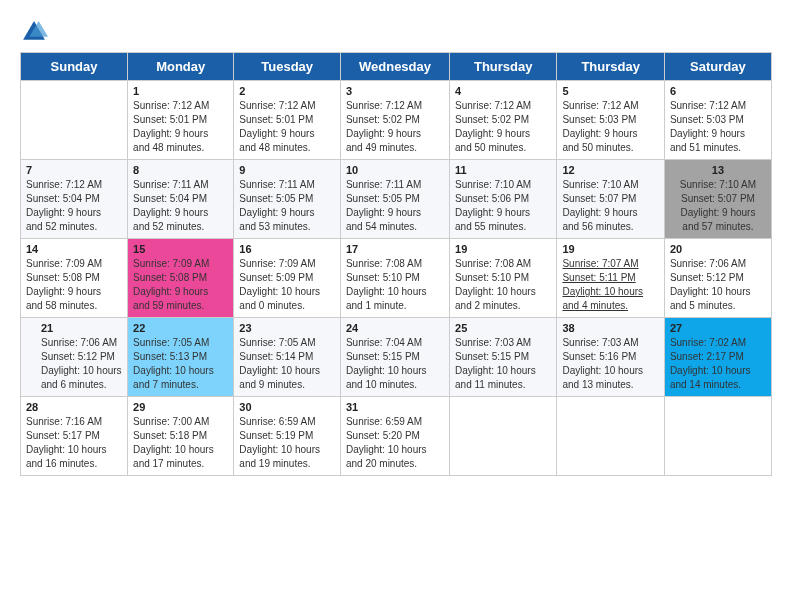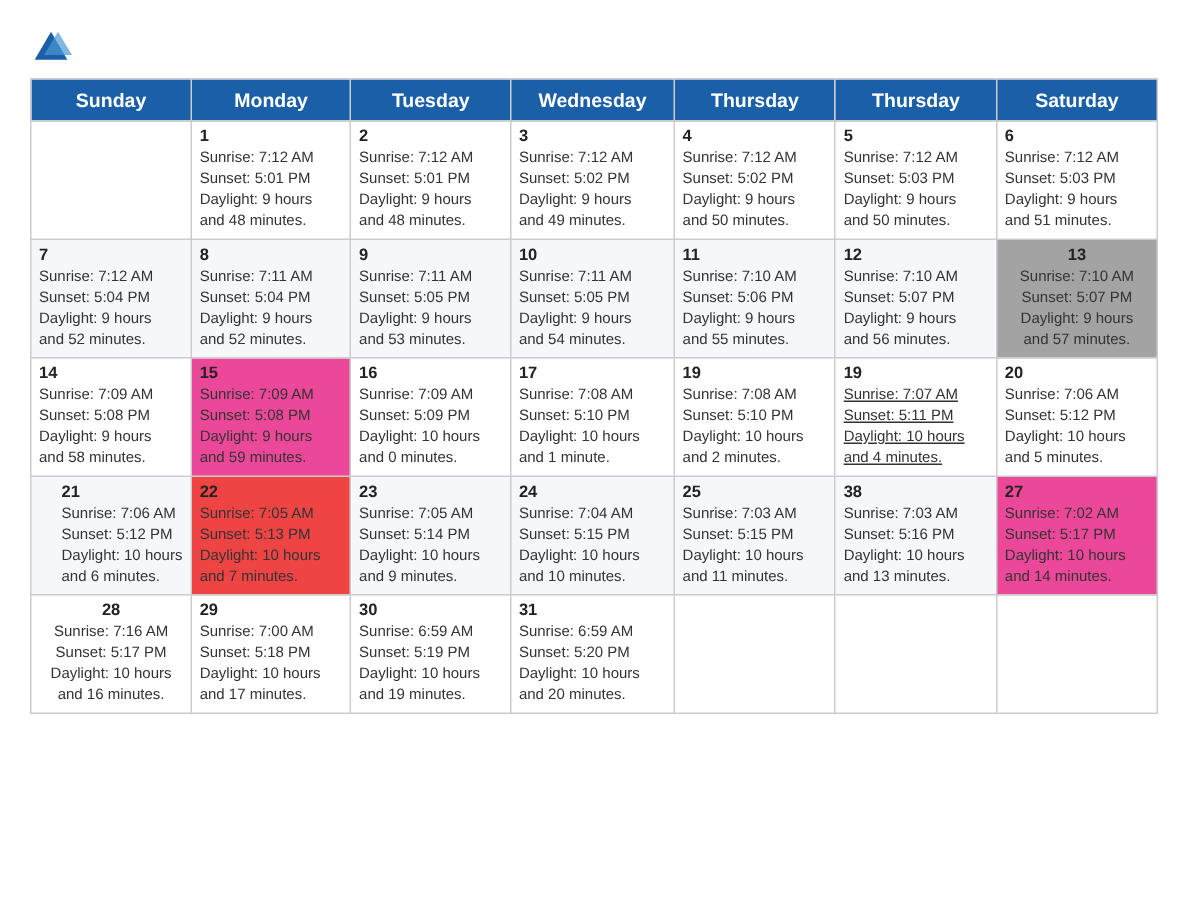--- a/index.html
+++ b/index.html
@@ -271,21 +271,21 @@
         </td>
       </tr>
       <tr>
         <td style="background: rgb(245, 247, 250); padding-left: 20px;">
           <span class="day-number">21</span>
           <div class="day-info" style="white-space: pre-line;">Sunrise: 7:06 AM
 Sunset: 5:12 PM
 Daylight: 10 hours
 and 6 minutes.</div>
         </td>
-        <td style="background: #ef4444;">
+        <td style="background: #7dd3fc;">
           <span class="day-number">22</span>
           <div class="day-info" style="white-space: pre-line;">Sunrise: 7:05 AM
 Sunset: 5:13 PM
 Daylight: 10 hours
 and 7 minutes.</div>
         </td>
         <td style="background: rgb(245, 247, 250);">
           <span class="day-number">23</span>
           <div class="day-info" style="white-space: pre-line;">Sunrise: 7:05 AM
 Sunset: 5:14 PM
@@ -306,30 +306,30 @@
 Daylight: 10 hours
 and 11 minutes.</div>
         </td>
         <td style="background: rgb(245, 247, 250);">
           <span class="day-number">38</span>
           <div class="day-info" style="white-space: pre-line;">Sunrise: 7:03 AM
 Sunset: 5:16 PM
 Daylight: 10 hours
 and 13 minutes.</div>
         </td>
-        <td style="background: #ec4899; margin-top: 47px;">
+        <td style="background: #0ea5e9; margin-top: 47px;">
           <span class="day-number">27</span>
           <div class="day-info" style="white-space: pre-line;">Sunrise: 7:02 AM
-Sunset: 5:17 PM
+Sunset: 2:17 PM
 Daylight: 10 hours
 and 14 minutes.</div>
         </td>
       </tr>
       <tr>
-        <td style="background: rgb(255, 255, 255); text-align: center;">
+        <td style="background: rgb(255, 255, 255);">
           <span class="day-number">28</span>
           <div class="day-info" style="white-space: pre-line;">Sunrise: 7:16 AM
 Sunset: 5:17 PM
 Daylight: 10 hours
 and 16 minutes.</div>
         </td>
         <td style="background: rgb(255, 255, 255);">
           <span class="day-number">29</span>
           <div class="day-info" style="white-space: pre-line;">Sunrise: 7:00 AM
 Sunset: 5:18 PM

